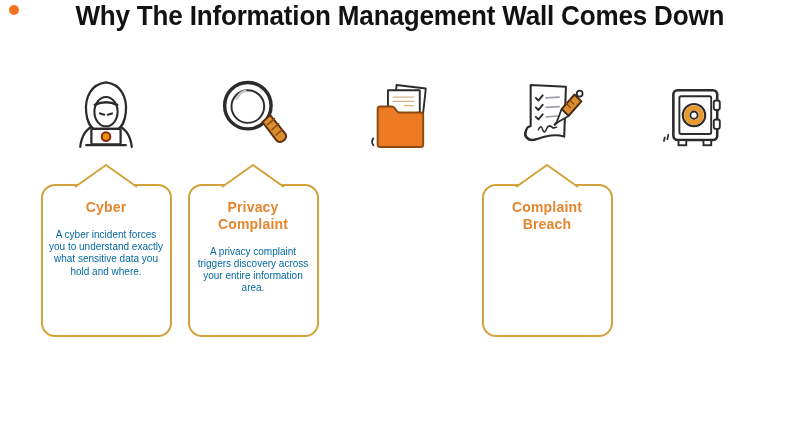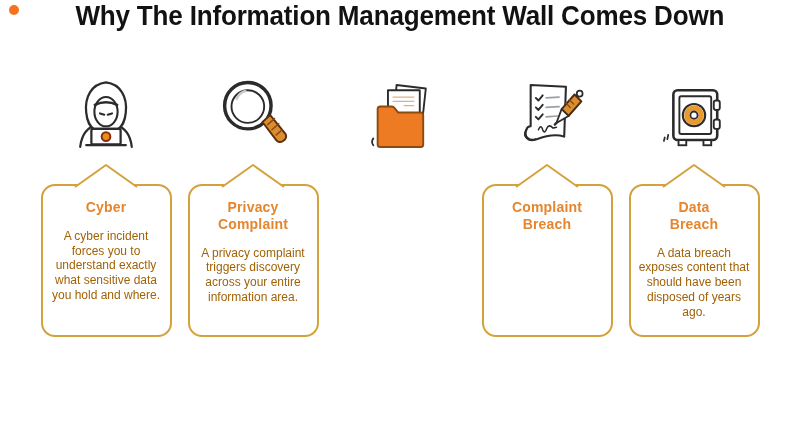--- a/index.html
+++ b/index.html
@@ -35,21 +35,21 @@
   .card-pointer {
     position:absolute; top:-23px; left:50%; transform:translateX(-50%);
     width:64px; height:25px;
   }
   .card-title {
     color:#e5862f; font-size:14px; font-weight:bold; line-height:1.2;
     letter-spacing:0.2px;
   }
   .t-line { display:block; }
   .card-body {
-    margin-top:13px; color:#a16207; font-size:12px; line-height:1.23;
+    margin-top:13px; color:#0369a1; font-size:10px; line-height:1.23;
   }
 </style>
 </head>
 <body>
 
 <div class="canvas">
   <div class="corner-dot"></div>
 
   <div class="header">
     <span class="page-title">Why The Information Management Wall Comes Down</span>
@@ -152,26 +152,16 @@
           <circle cx="50" cy="49" r="13" fill="#ffffff" stroke="#2b2b2b" stroke-width="2.4"></circle>
           <circle cx="50" cy="49" r="8.5" fill="none" stroke="#e89a2e" stroke-width="6"></circle>
           <circle cx="50" cy="49" r="4.2" fill="#ffffff" stroke="#2b2b2b" stroke-width="2.2"></circle>
           <rect x="73" y="32" width="7" height="11" rx="2.5" fill="#ffffff" stroke="#2b2b2b" stroke-width="2.2"></rect>
           <rect x="73" y="54" width="7" height="11" rx="2.5" fill="#ffffff" stroke="#2b2b2b" stroke-width="2.2"></rect>
           <rect x="32" y="78" width="9" height="6" fill="#ffffff" stroke="#2b2b2b" stroke-width="2.2"></rect>
           <rect x="61" y="78" width="9" height="6" fill="#ffffff" stroke="#2b2b2b" stroke-width="2.2"></rect>
           <path d="M20,72 l-1,5 M16,75 l-1,4" stroke="#2b2b2b" stroke-width="2" stroke-linecap="round"></path>
         </svg>
       </div>
-      <div class="card">
-        <svg class="card-pointer" viewBox="0 0 64 25" preserveAspectRatio="none">
-          <polyline points="1,24 32,2 63,24" fill="#ffffff" stroke="#d3a23c" stroke-width="2" stroke-linejoin="round"></polyline>
-        </svg>
-        <div class="card-title">
-          <span class="t-line">Data</span>
-          <span class="t-line">Breach</span>
-        </div>
-        <div class="card-body">A data breach exposes content that should have been disposed of years ago.</div>
-      </div>
     </div>
 
   </div>
 </div>
 
 </body></html>

